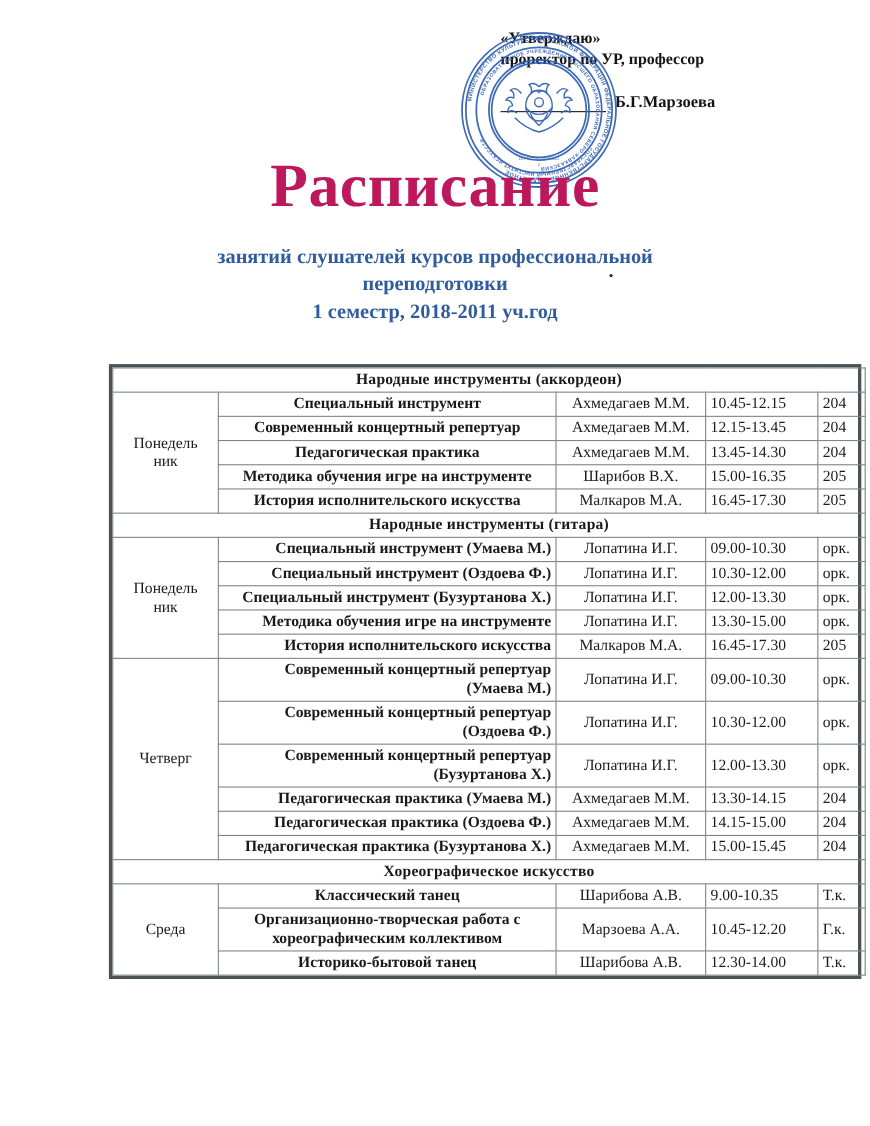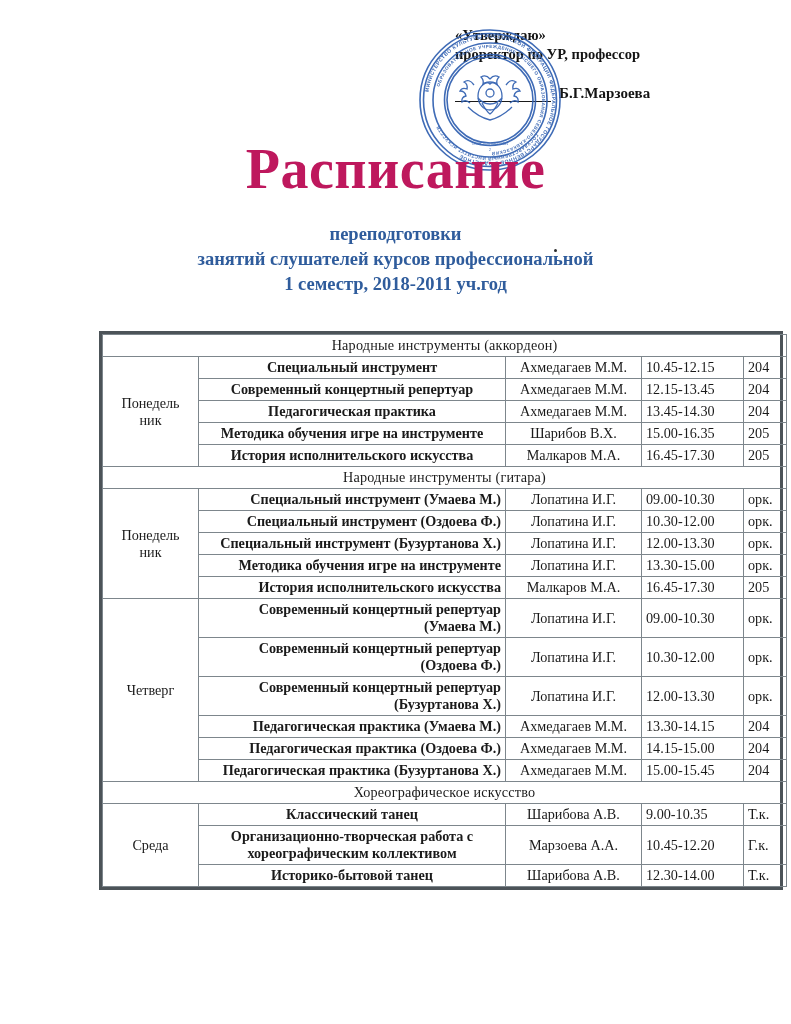--- a/index.html
+++ b/index.html
@@ -135,21 +135,21 @@
     font-size: 14.2px;
     line-height: 17px;
     color: #1a1a1a;
     padding: 2px 4px;
     vertical-align: middle;
   }
   td.section-head {
     border-left: none;
     border-right: none;
     text-align: center;
-    font-weight: normal;
+    font-weight: bold;
     font-size: 20px;
     color: #8a5a51;
     padding: 13px 0 14px 0;
     letter-spacing: 0.2px;
   }
   td.day-cell {
     text-align: center;
     color: #2f5c9c;
     font-size: 15px;
     line-height: 20px;
@@ -230,22 +230,22 @@
   </g>
   <g fill="#2f5fb0" font-family="'Liberation Sans', sans-serif" font-size="3.6" text-anchor="middle">
     <text x="73" y="118">ОГРН 1020700750301</text>
     <text x="73" y="124">2</text>
   </g>
 </svg>
 
 <div id="page-title">Расписание</div>
 
 <div id="subtitle-block">
+  <div class="subtitle-line">занятий слушателей курсов профессиональной</div>
   <div class="subtitle-line">переподготовки</div>
-  <div class="subtitle-line">занятий слушателей курсов профессиональной</div>
   <div class="subtitle-line">1 семестр, 2018-2011 уч.год</div>
 </div>
 <div id="stray-dot"></div>
 
 <div id="schedule-table">
   <table class="sched">
     <colgroup>
       <col class="col-day">
         <col class="col-subj">
         <col class="col-teach">

